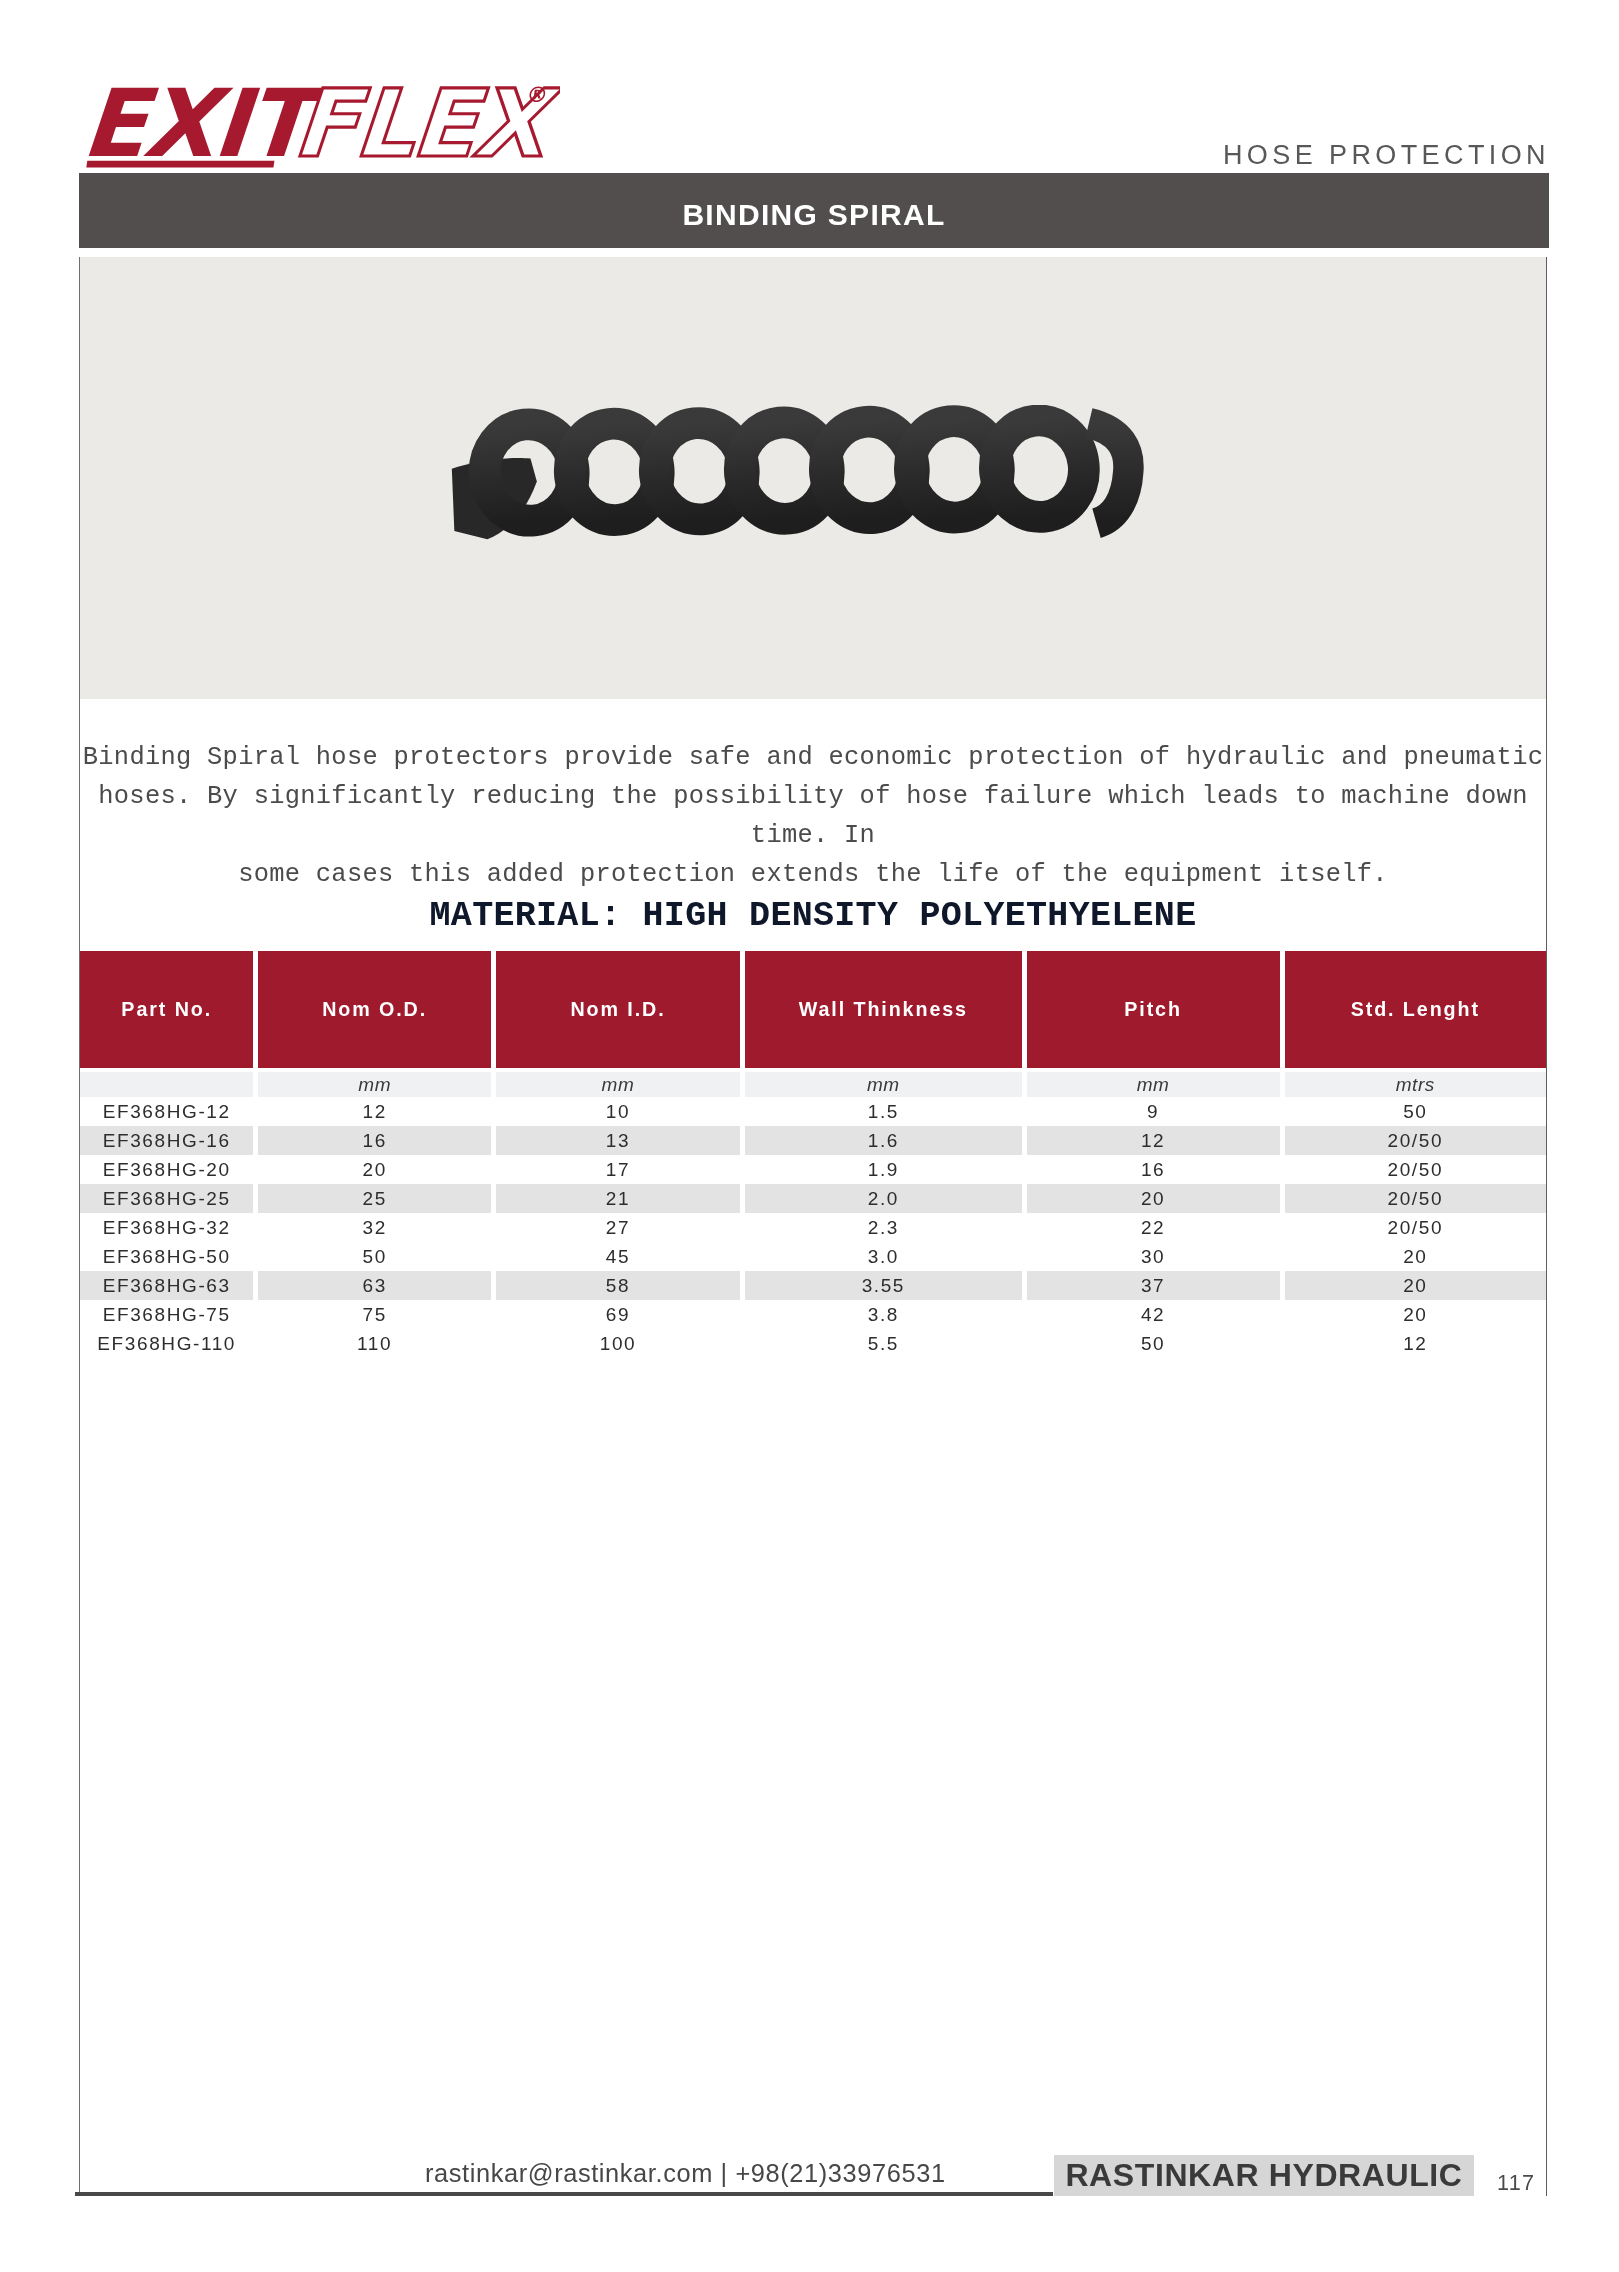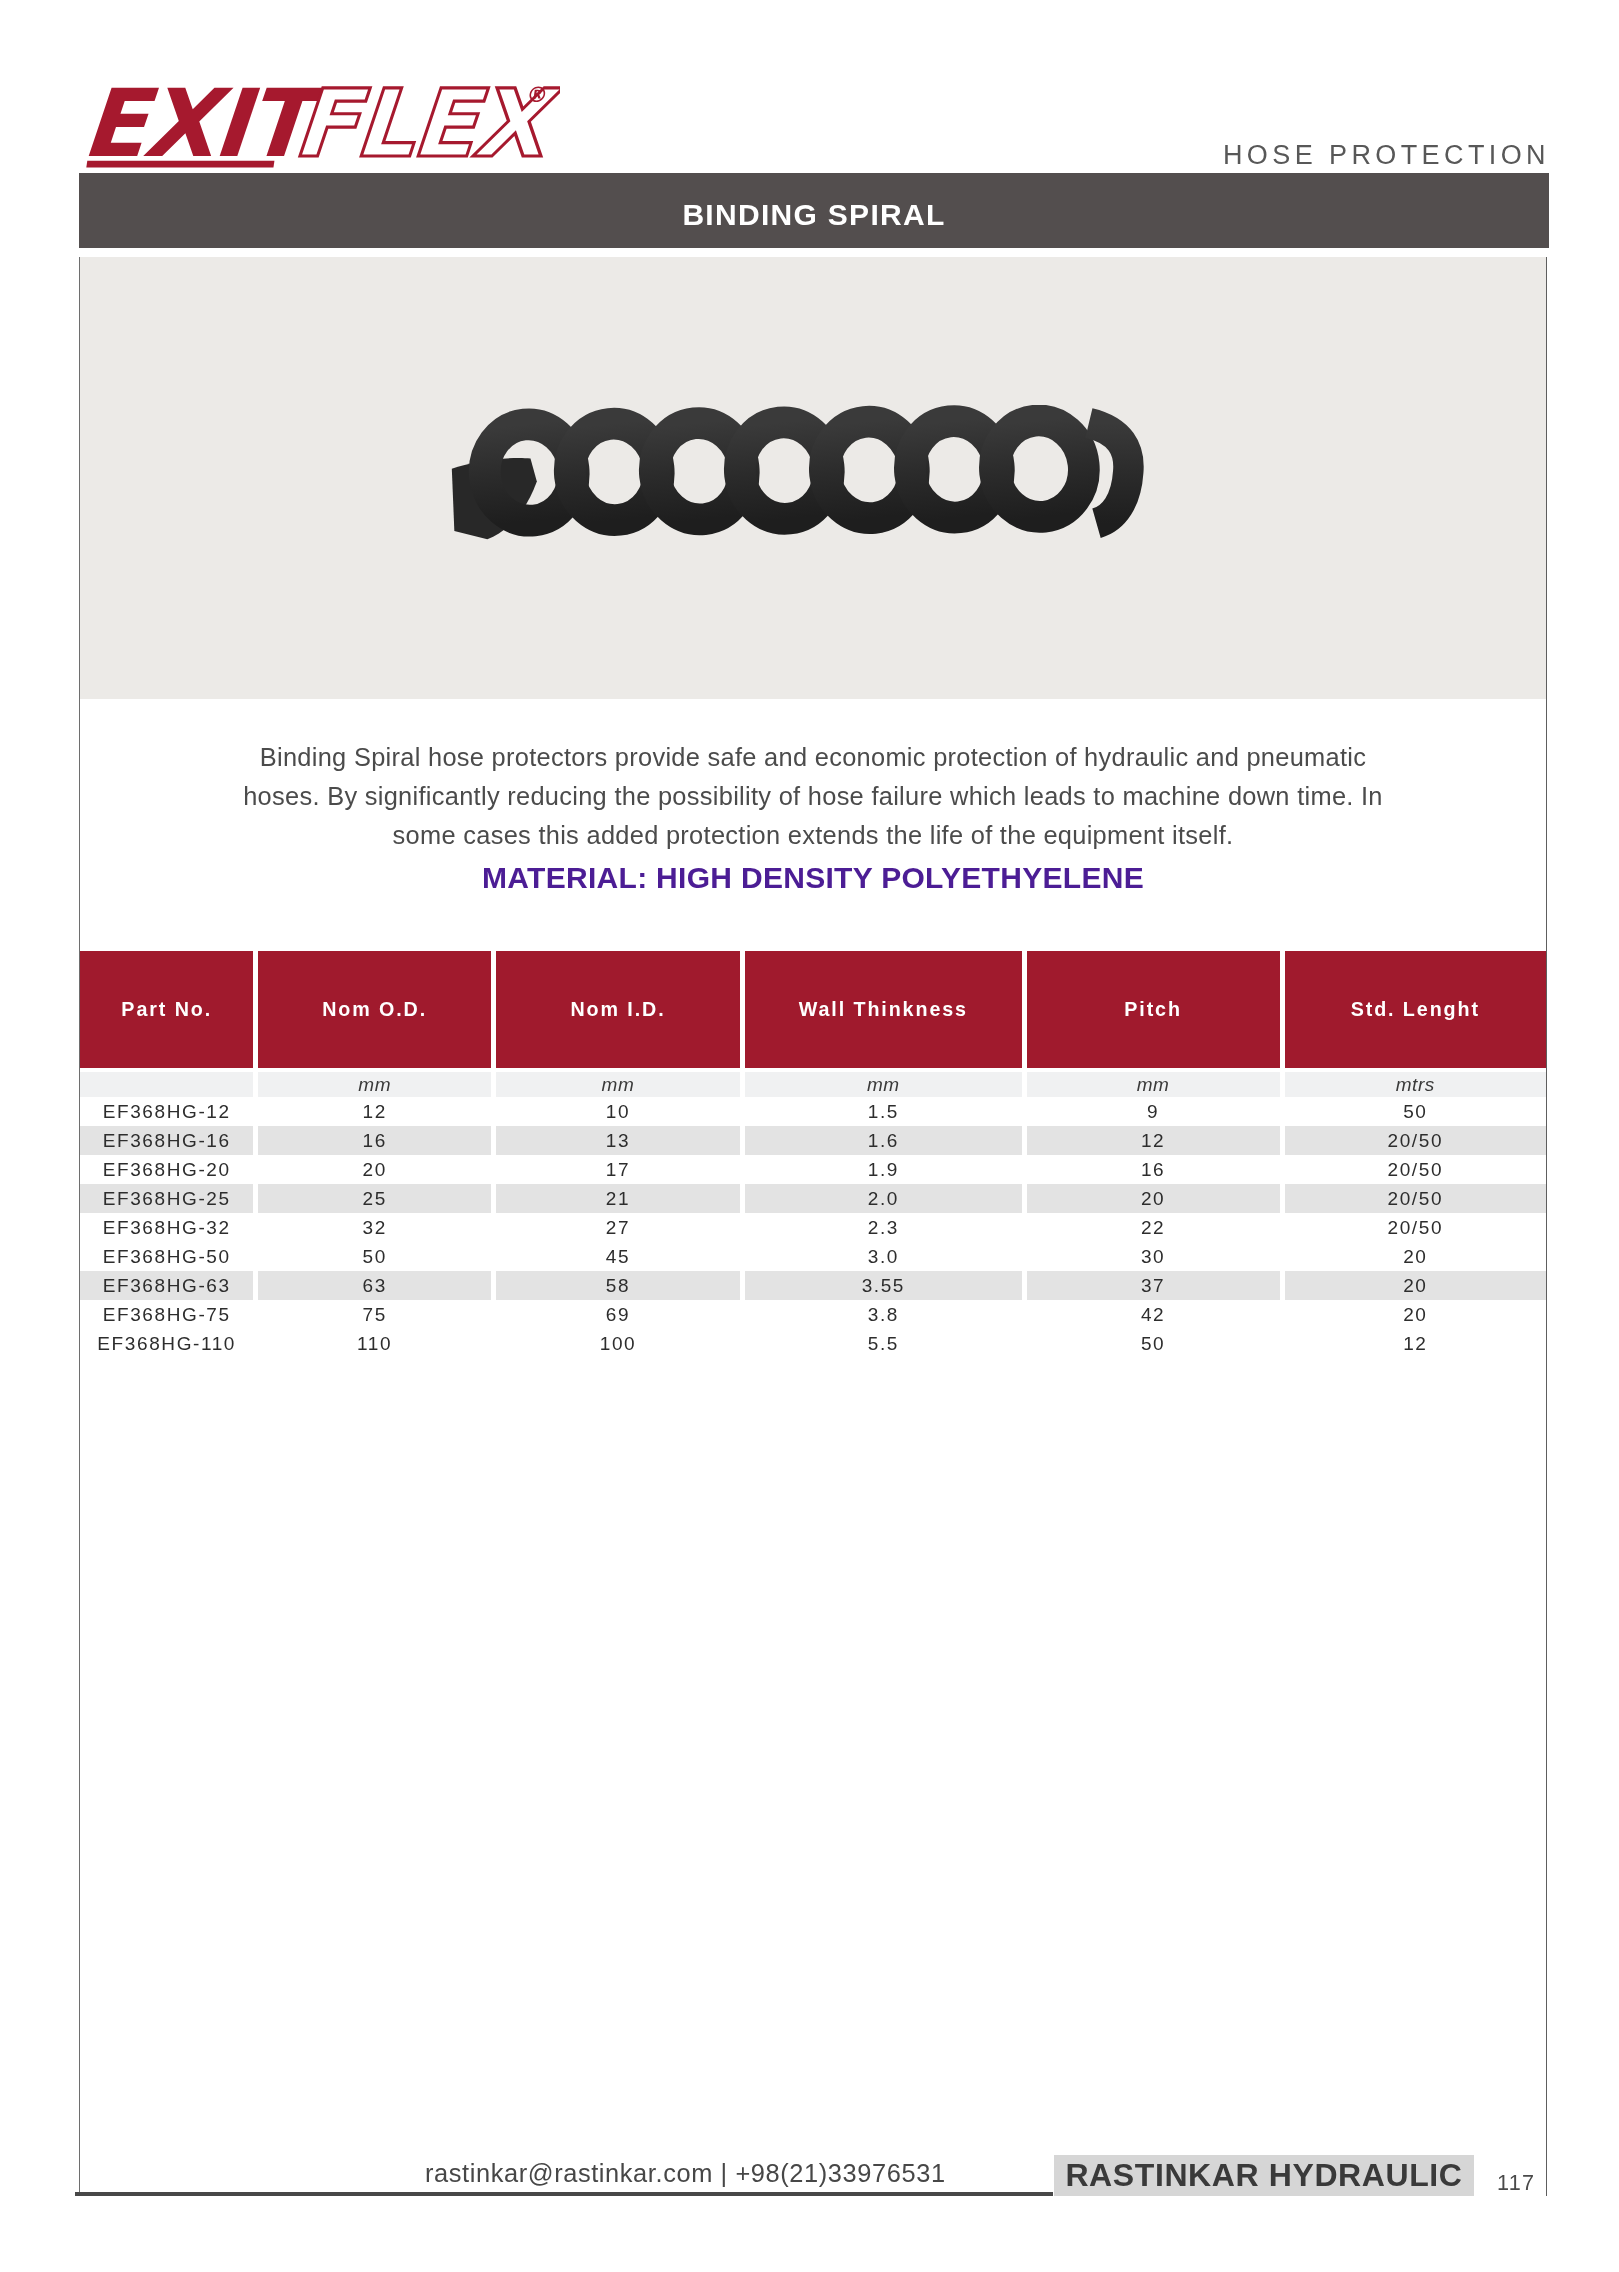--- a/index.html
+++ b/index.html
@@ -31,24 +31,24 @@
   }
   .image-area{
     position:absolute;left:0;top:0;width:100%;height:442px;
     background:#ECEAE7;
   }
   .spiral-svg{position:absolute;left:368px;top:148px;width:698px;height:135px;}
   
   .description{
     position:absolute;left:0;top:481px;width:100%;
     text-align:center;color:#4B4B4B;
-    font-size:25.4px;line-height:39px;letter-spacing:0.3px;
+    font-size:25.4px;line-height:39px;letter-spacing:0.3px;font-family:Liberation Mono, monospace;
   }
   .material{
-    font-weight:bold;color:#4c1d95;font-size:30px;margin-top:2.5px;letter-spacing:0.3px;
+    font-weight:bold;color:#0f172a;font-size:35px;margin-top:2.5px;letter-spacing:0.3px;
   }
   
   .table-wrap{position:absolute;left:0;top:694px;width:100%;}
   table{width:100%;border-collapse:collapse;table-layout:fixed;}
   th,td{text-align:center;padding:0;}
   th{
     background:#A01A2D;color:#ffffff;height:117px;
     font-size:19.7px;font-weight:bold;letter-spacing:1.9px;
     border-bottom:4.4px solid #ffffff;
   }

